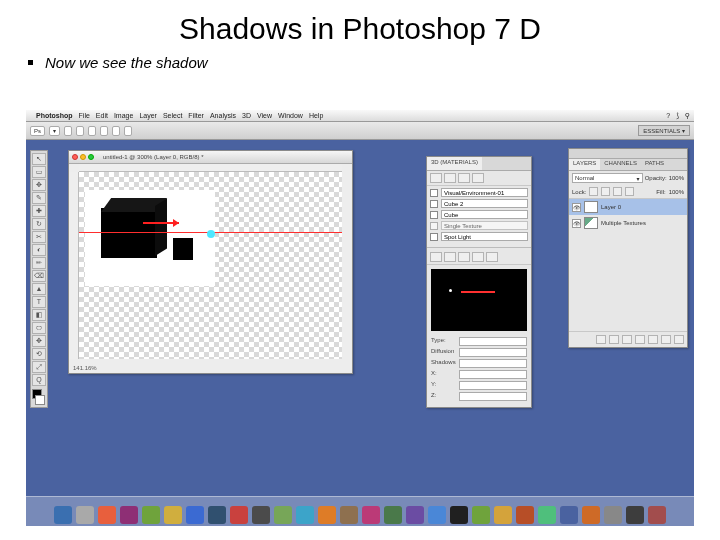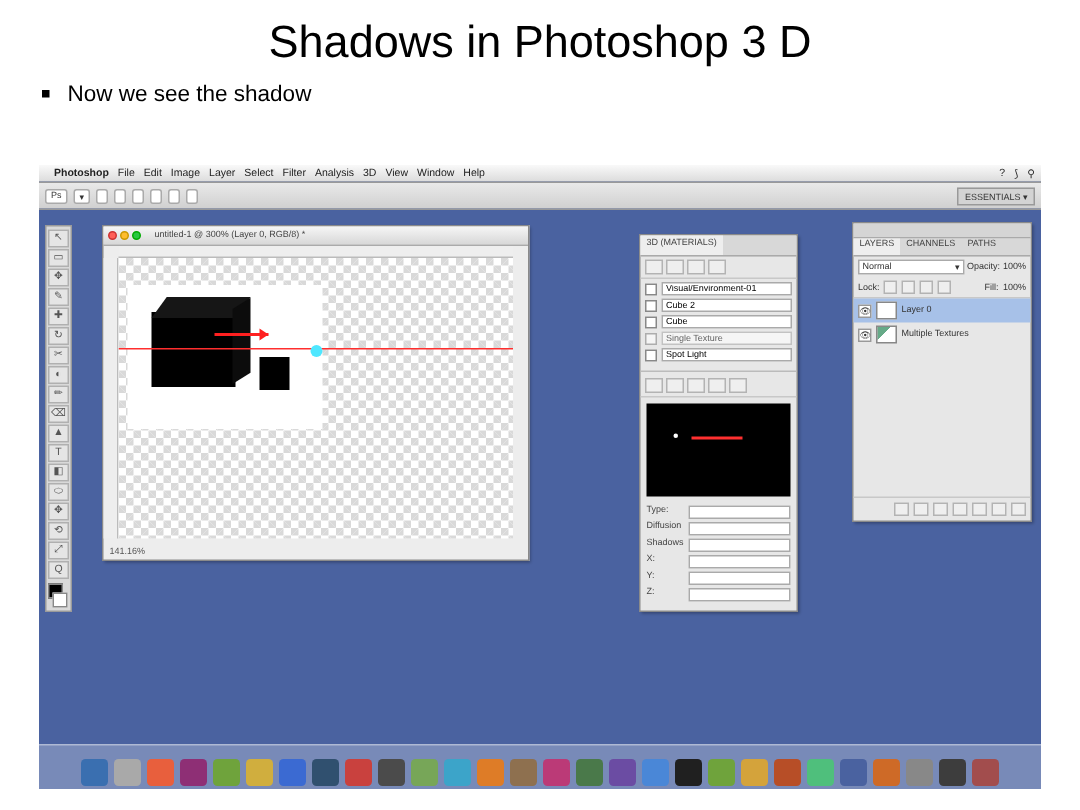--- a/index.html
+++ b/index.html
@@ -1,18 +1,18 @@
 <!DOCTYPE html>
 <html><head>
 <meta charset="utf-8">
 <style>
   * { box-sizing: border-box; }
   body { margin:0; font-family: Arial, Helvetica, sans-serif; background:#fff; width:720px; height:540px; position:relative; overflow:hidden; }
   .slide-title { font-size:30px; text-align:center; margin:12px 0 8px 0; font-weight:400; }
-  .bullet-row { display:flex; align-items:center; font-size:15px; margin-left:28px; margin-bottom:14px; }
+  .bullet-row { display:flex; align-items:center; font-size:15px; margin-left:28px; margin-bottom:14px;font-style:italic; }
   .bullet-row .dot { width:5px; height:5px; background:#000; border-radius:0; margin-right:12px; }
   .desktop { position:absolute; left:26px; right:26px; top:110px; bottom:14px; background:#4a62a0; overflow:hidden; font-size:8px; color:#333; }
   
   .mac-menubar { position:absolute; top:0; left:0; right:0; height:12px; background:linear-gradient(#f9f9f9,#dcdcdc); display:flex; align-items:center; padding:0 4px; gap:6px; color:#222; font-size:7px; border-bottom:1px solid #999; }
   .mac-menubar .right { margin-left:auto; display:flex; gap:6px; align-items:center; }
   .apple { font-size:9px; line-height:1; }
   
   .opts-bar { position:absolute; top:12px; left:0; right:0; height:18px; background:linear-gradient(#e9e9e9,#d0d0d0); border-bottom:1px solid #999; display:flex; align-items:center; gap:4px; padding:0 4px; }
   .opts-bar .chip { background:#fff; border:1px solid #aaa; border-radius:2px; padding:0 3px; font-size:6px; height:10px; display:flex; align-items:center; }
   .opts-bar .essentials { margin-left:auto; background:#d3d3d3; border:1px solid #999; font-size:6px; padding:1px 4px; }
@@ -91,21 +91,21 @@
   .layers .footer-icons .ib { width:10px; height:9px; background:#efefef; border:1px solid #b3b3b3; }
   
   .dock { position:absolute; left:0; right:0; bottom:0; height:30px; background:rgba(255,255,255,0.26); border-top:1px solid rgba(255,255,255,0.4); display:flex; align-items:flex-end; justify-content:center; gap:4px; padding:2px 4px; }
   .dock .app { width:18px; height:18px; border-radius:3px; }
   .c0{background:#3a6fb0}.c1{background:#a9a9a9}.c2{background:#e85f3d}.c3{background:#8e2f75}.c4{background:#6fa33c}.c5{background:#d0ae3e}.c6{background:#3b6ad2}.c7{background:#30506f}.c8{background:#c9413e}.c9{background:#4b4b4b}.c10{background:#77a658}.c11{background:#3ca4c9}.c12{background:#de7c27}.c13{background:#8e704f}.c14{background:#bb3a77}.c15{background:#4a794a}.c16{background:#6b4ca3}.c17{background:#4a87d7}.c18{background:#202020}.c19{background:#6fa33c}.c20{background:#d4a33b}.c21{background:#b74e27}.c22{background:#4fbf7c}.c23{background:#4a62a0}.c24{background:#ce6a27}.c25{background:#888}.c26{background:#3d3d3d}.c27{background:#a24d4d}
   .chev { font-size:6px; }
 </style>
 </head>
 <body>
 
-<h1 class="slide-title">Shadows in Photoshop 3 D</h1>
+<h1 class="slide-title">Shadows in Photoshop 7 D</h1>
 <div class="bullet-row">
   <span class="dot"></span>
   <span>Now we see the shadow</span>
 </div>
 
 <div class="desktop">
 
   <div class="mac-menubar">
     <span class="apple"></span>
     <b style="font-size:7px;">Photoshop</b>

